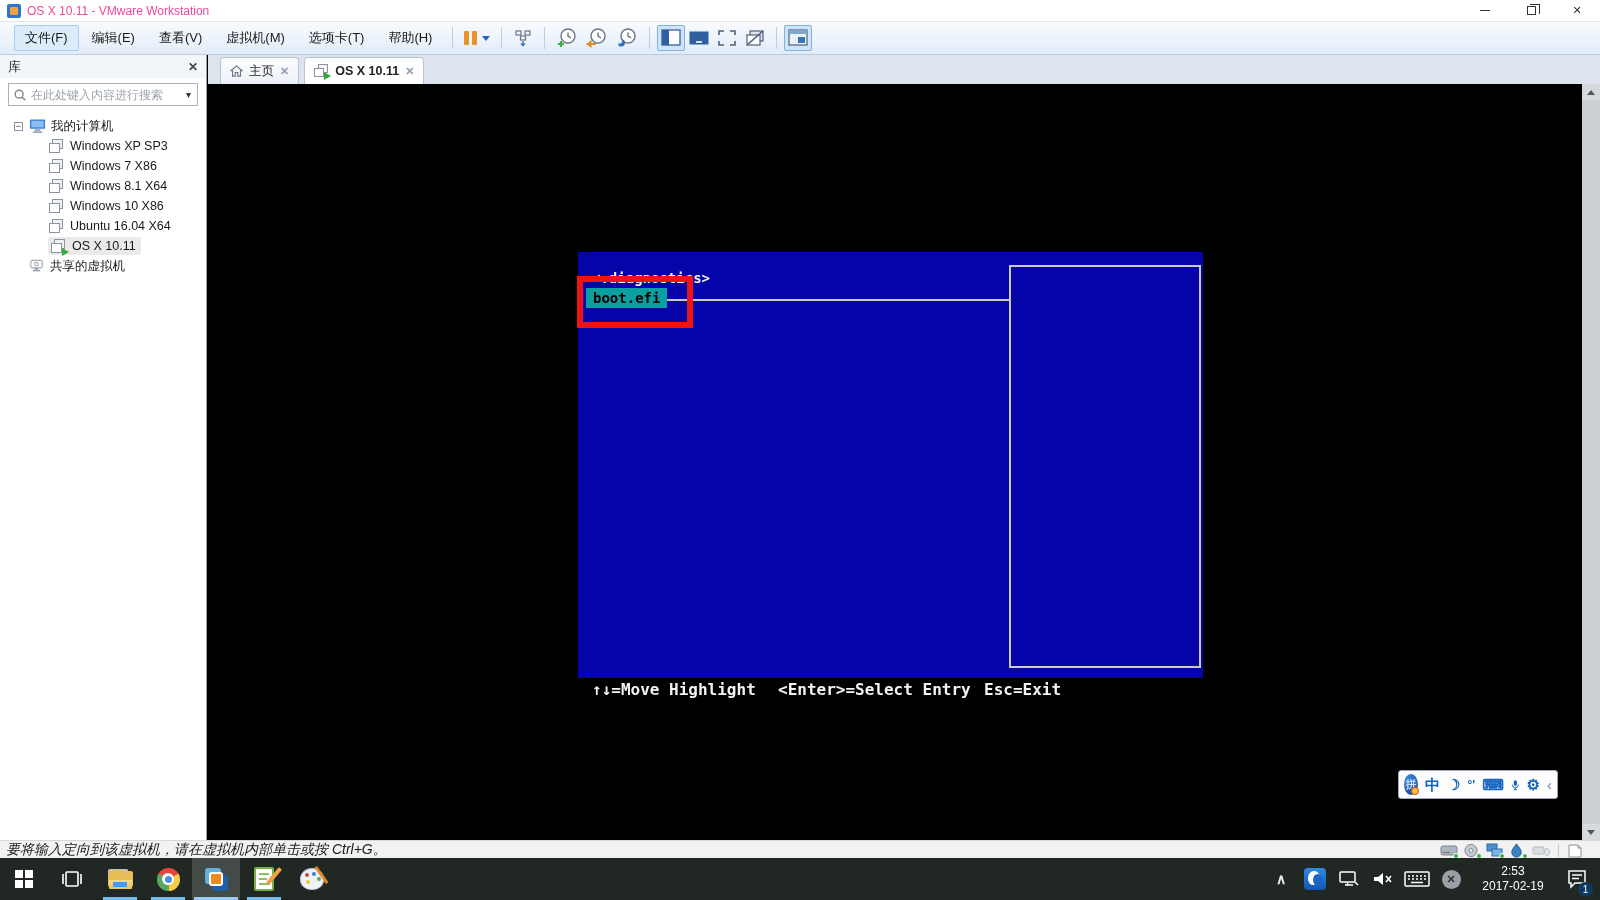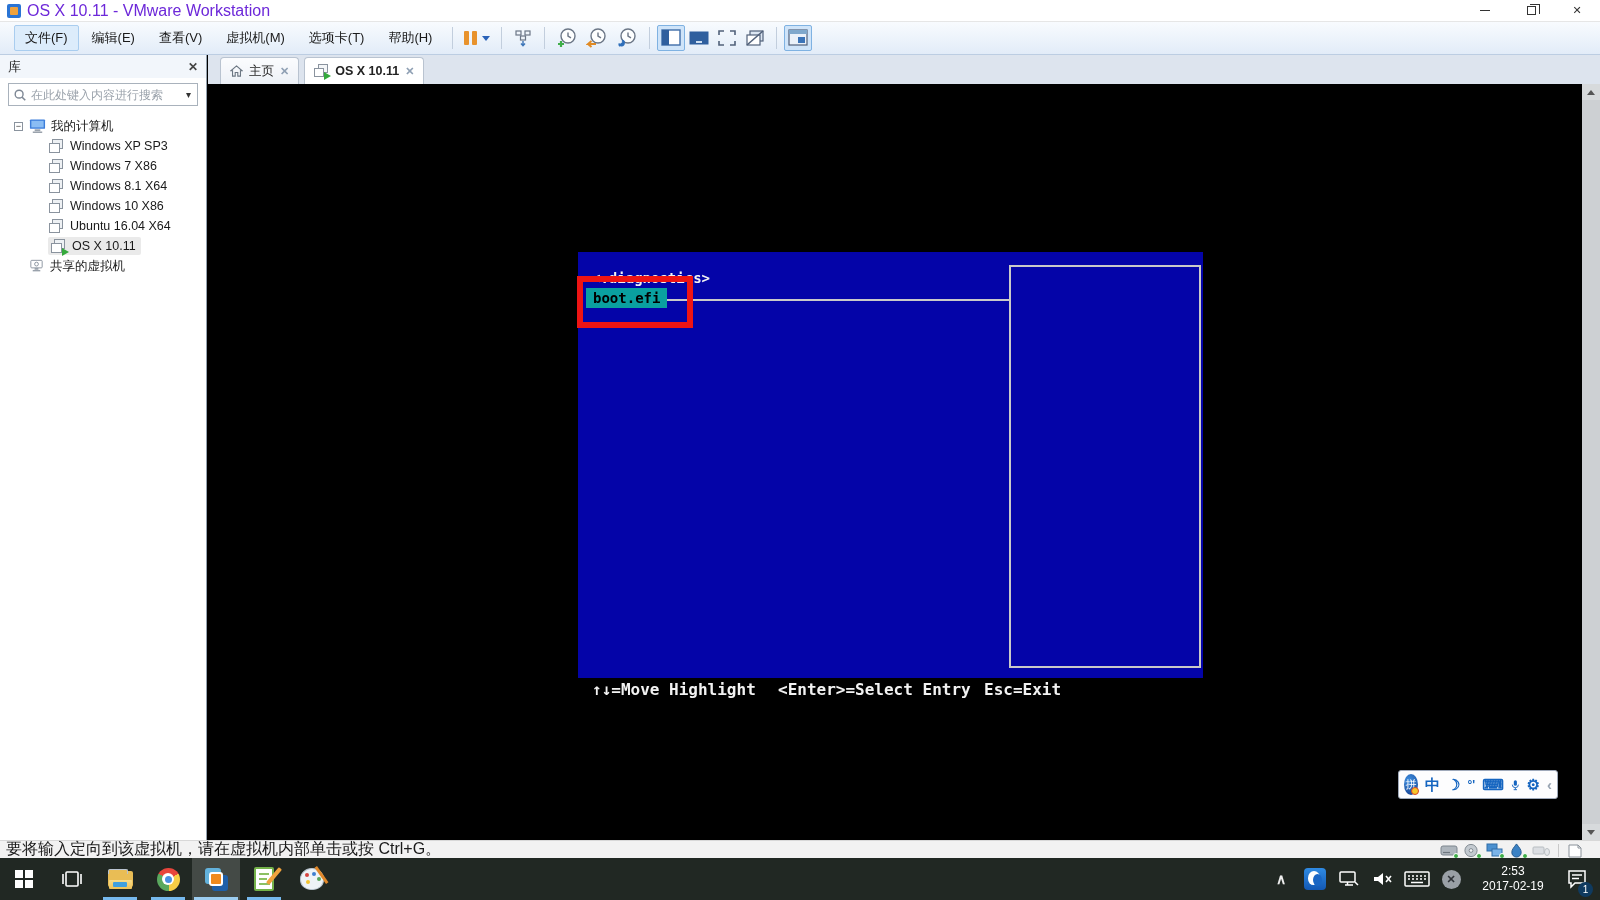--- a/index.html
+++ b/index.html
@@ -4,21 +4,21 @@
 <style>
   * { margin:0; padding:0; box-sizing:border-box; }
   html,body { width:1600px; height:900px; background:#000; }
   body { font-family:"Liberation Sans", sans-serif; }
   .root { position:relative; width:1600px; height:900px; overflow:hidden; background:#000; }
 
   
   .titlebar { position:absolute; left:0; top:0; width:1600px; height:22px; background:#ffffff; display:flex; align-items:center; border-bottom:1px solid #e6e6e6; }
   .app-icon { width:14px; height:14px; margin:0 6px 0 7px; position:relative; border-radius:2px; background:#2a74d4; }
   .app-icon::after { content:""; position:absolute; left:3px; top:3px; right:3px; bottom:3px; background:#f0a23c; border-radius:1px; }
-  .title-text { font-size:16px; color:#6d28d9; }
+  .title-text { font-size:12px; color:#ec4899; }
   .win-btns { margin-left:auto; display:flex; height:22px; }
   .win-btn { width:46px; height:22px; display:flex; align-items:center; justify-content:center; color:#333; font-size:11px; cursor:default; }
   .glyph-min { width:10px; height:1px; background:#333; display:block; }
   .glyph-restore { width:9px; height:9px; border:1px solid #333; position:relative; background:#fff; }
   .glyph-restore::before { content:""; position:absolute; left:2px; top:-3px; width:9px; height:9px; border:1px solid #333; border-left:none; border-bottom:none; }
 
   
   .menubar { position:absolute; left:0; top:22px; width:1600px; height:33px; background:linear-gradient(#f8fbfe,#e2ecf8); border-bottom:1px solid #bccde2; display:flex; align-items:center; padding-left:14px; }
   .menu-item { font-size:13px; color:#1a1a1a; padding:3px 10px; margin-right:2px; border-radius:2px; border:1px solid transparent; }
   .menu-item.hl { background:#dcecfb; border-color:#a9cdef; }
@@ -79,21 +79,21 @@
   .tri-dn { width:0; height:0; border-left:4px solid transparent; border-right:4px solid transparent; border-top:5px solid #555; }
 
   
   .ime { position:absolute; left:1190px; top:686px; width:160px; height:29px; background:#fdfdfe; border:1px solid #9fa9ba; border-radius:3px; box-shadow:0 1px 2px rgba(0,0,0,.35); display:flex; align-items:center; gap:7px; padding:0 5px; }
   .ime-logo { width:21px; height:21px; border-radius:50%; background:radial-gradient(circle at 35% 30%, #3f8fe0, #143c8c); color:#fff; font-size:11px; display:flex; align-items:center; justify-content:center; position:relative; }
   .ime-logo::after { content:""; position:absolute; right:-1px; bottom:0; width:6px; height:6px; border-radius:50%; background:#f5c62a; border:1px solid #d8442a; }
   .ime-glyph { color:#1565c0; font-size:15px; font-weight:bold; line-height:1; }
   .ime-collapse { color:#98a4b2; font-size:15px; font-weight:bold; margin-left:auto; }
 
   
-  .statusbar { position:absolute; left:0; top:840px; width:1600px; height:18px; background:#f2f2f2; border-top:1px solid #d8d8d8; display:flex; align-items:center; font-size:16px; color:#1a1a1a; padding:0 6px; }
+  .statusbar { position:absolute; left:0; top:840px; width:1600px; height:18px; background:#f2f2f2; border-top:1px solid #d8d8d8; display:flex; align-items:center; font-size:14px; color:#1a1a1a; padding:0 6px;font-style:italic; }
   .sb-icons { position:absolute; left:1440px; top:1px; height:16px; display:flex; align-items:center; gap:5px; }
   .sb-ic { position:relative; width:18px; height:15px; }
   .gdot { position:absolute; right:-1px; bottom:-1px; width:6px; height:6px; border-radius:50%; background:#3fae49; border:1px solid #fff; }
   .sb-sep { width:1px; height:13px; background:#c9c9c9; margin:0 3px; }
 
   
   .taskbar { position:absolute; left:0; top:858px; width:1600px; height:42px; background:#212823; display:flex; align-items:stretch; }
   .tb-btn { position:relative; width:48px; display:flex; align-items:center; justify-content:center; }
   .tb-btn.activeapp { background:rgba(255,255,255,.16); }
   .runline { position:absolute; bottom:0; left:7px; right:7px; height:3px; background:#76b9ed; }

